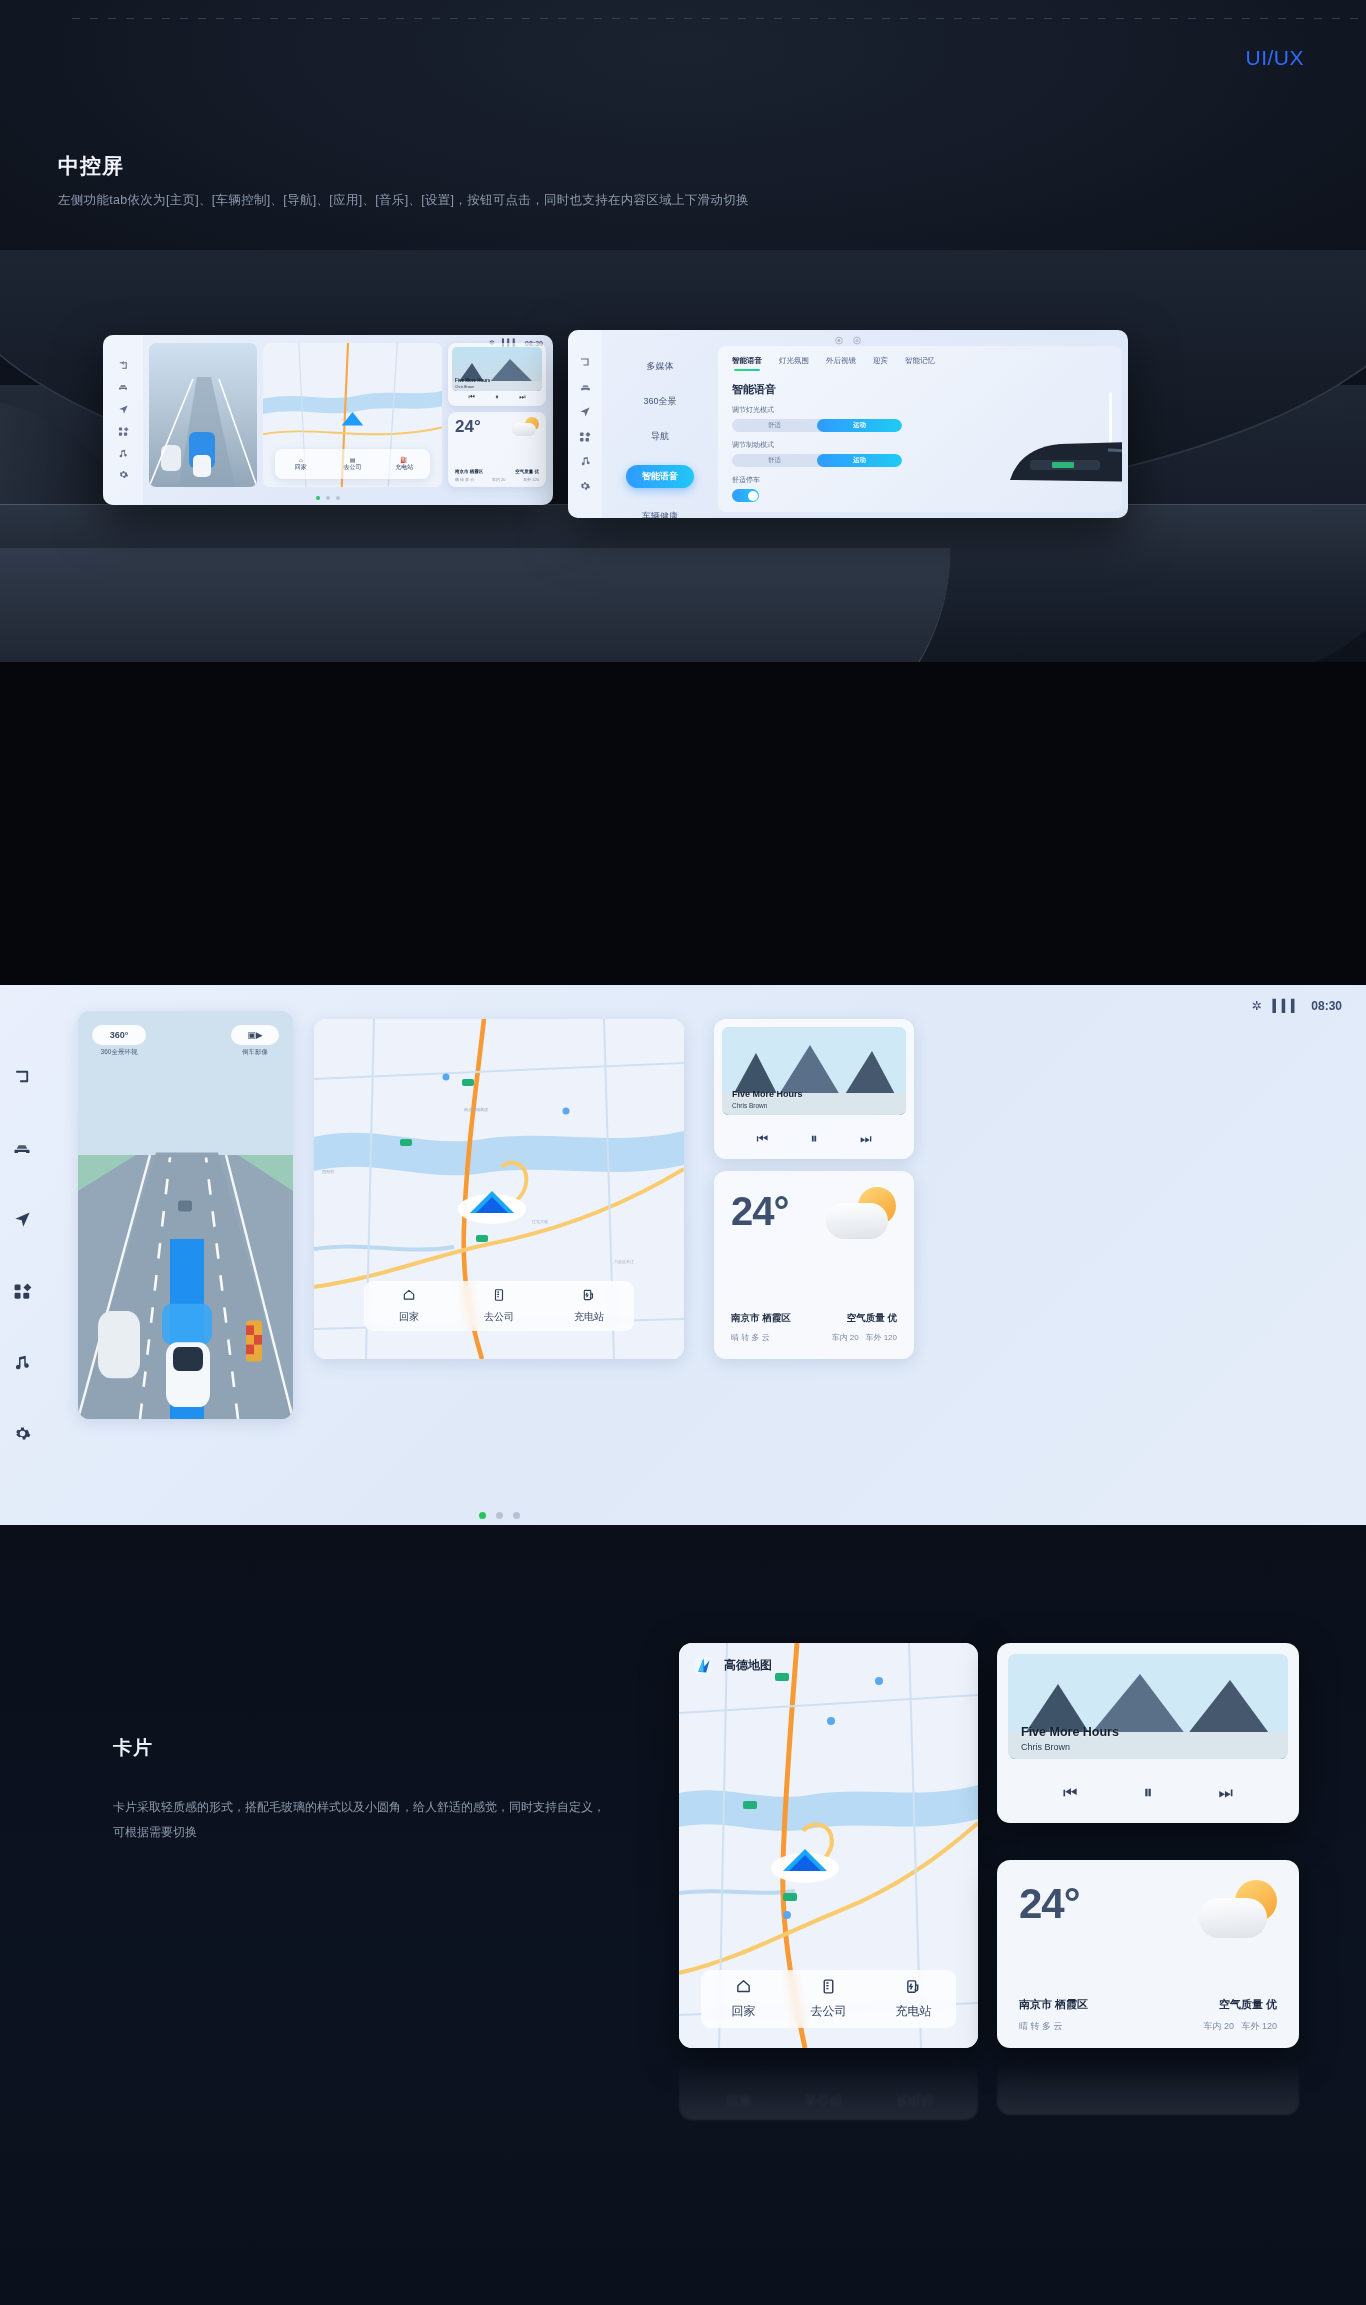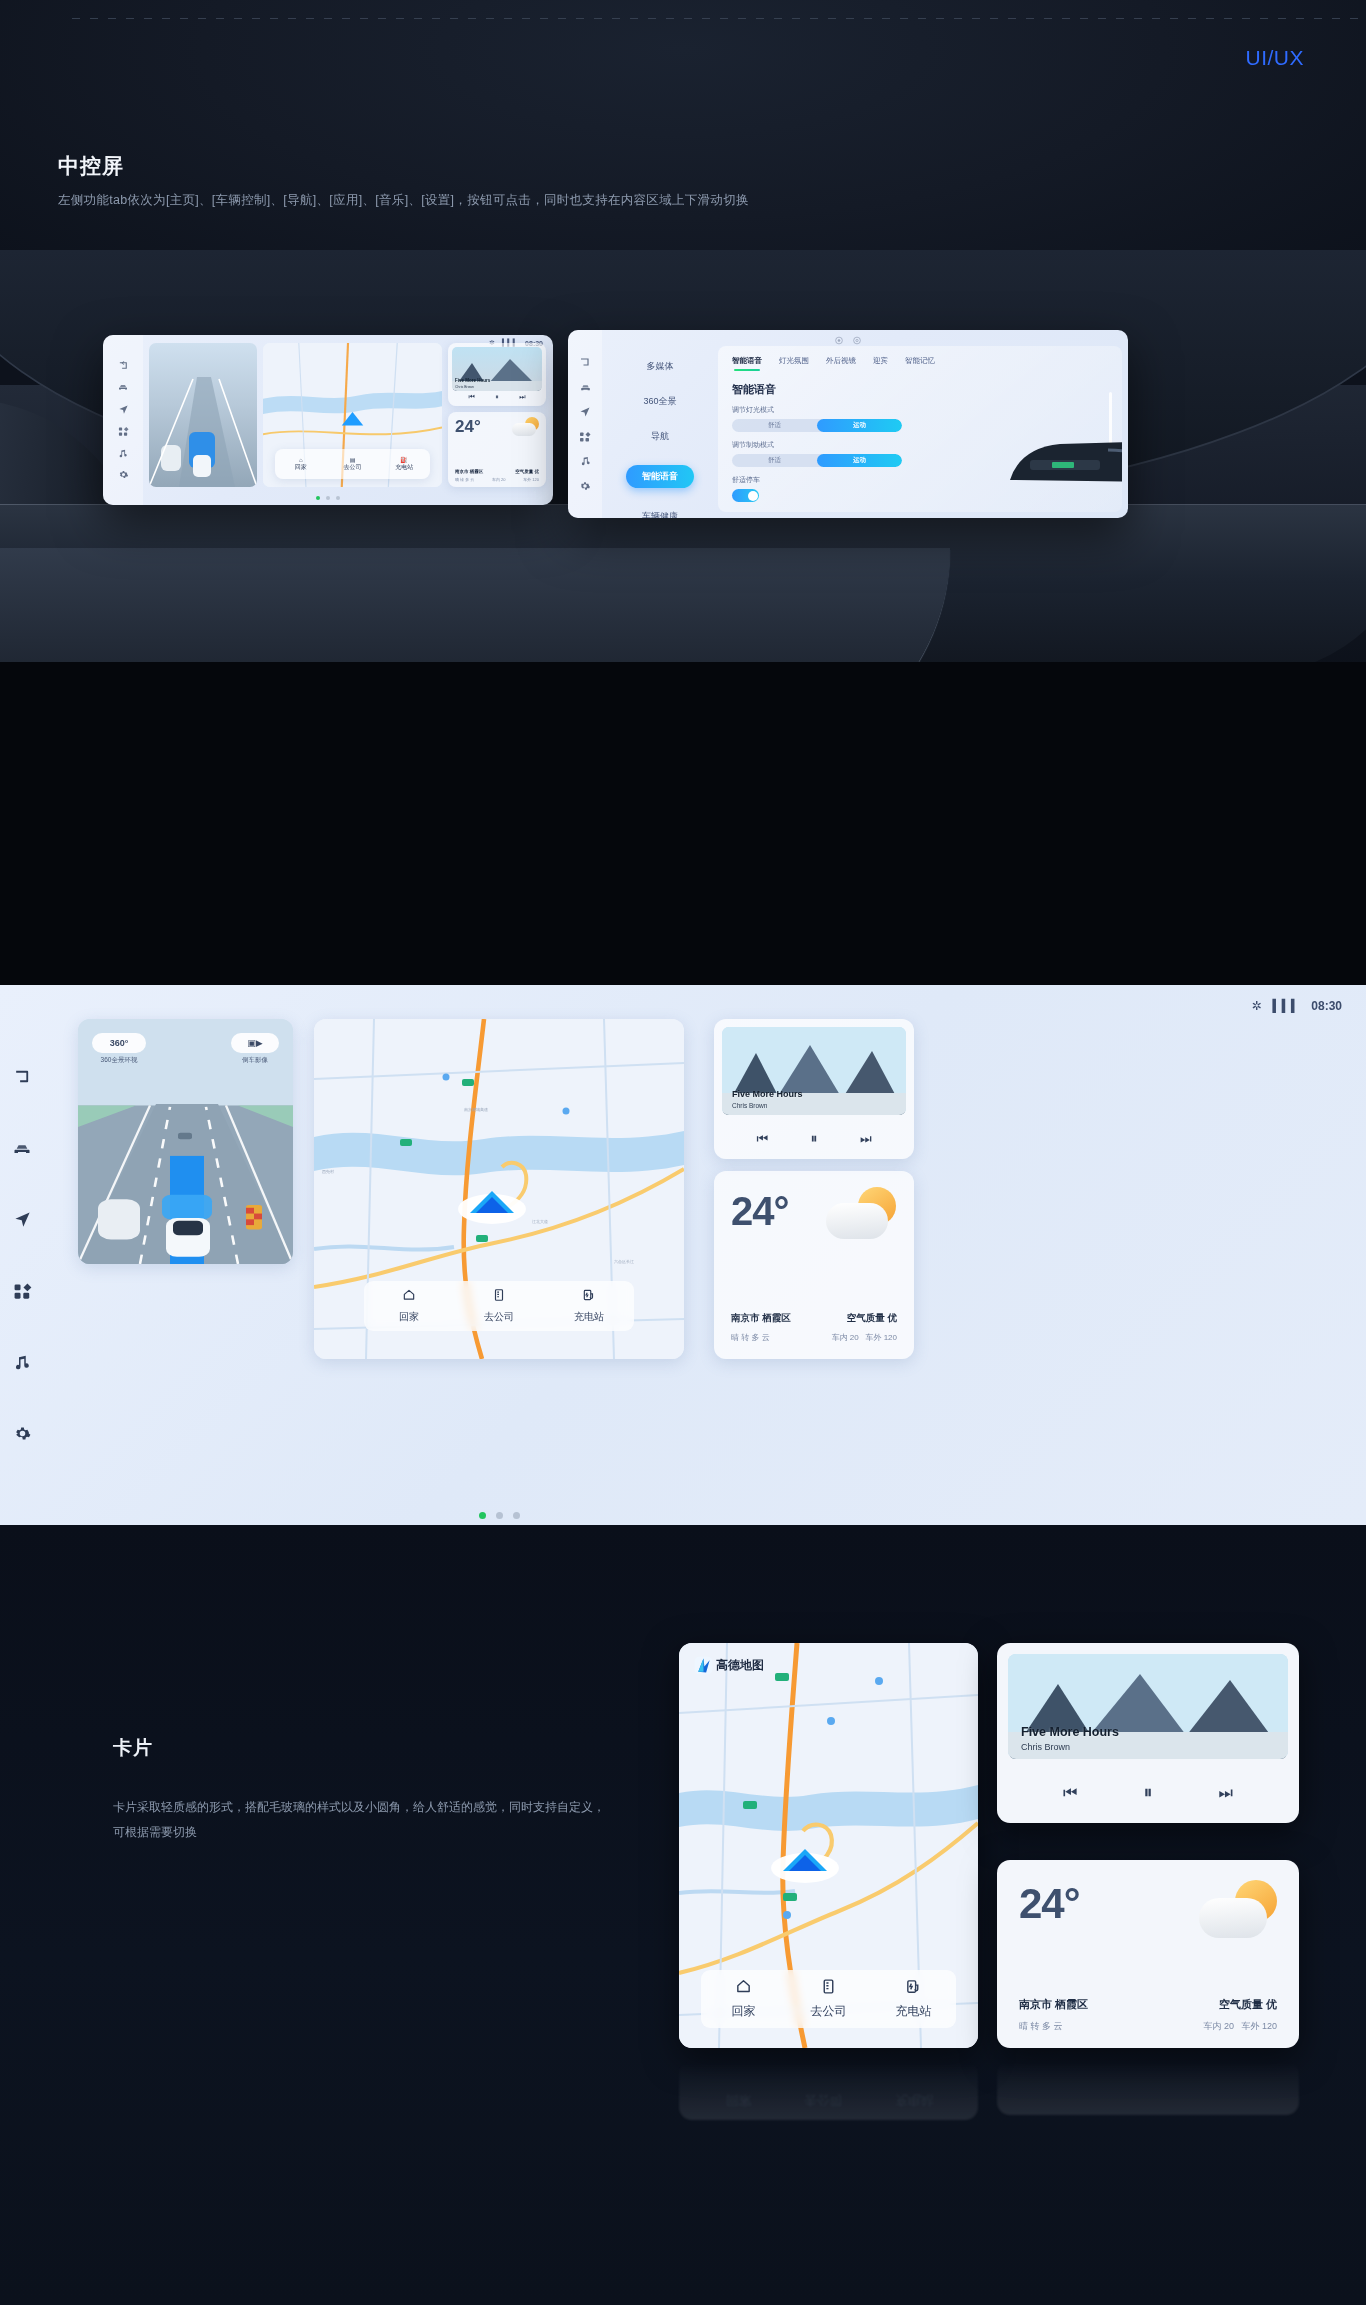--- a/index.html
+++ b/index.html
@@ -170,21 +170,21 @@
     display:flex; flex-direction:column; align-items:center;
     justify-content:space-evenly; padding:30px 0;
   }
   .s2rail svg { display:block; }
   .s2status {
     position:absolute; right:24px; top:14px; display:flex; align-items:center; gap:11px;
     font-size:12px; font-weight:bold; color:#3c4c6c;
   }
   .s2body { position:absolute; left:44px; right:0; top:24px; bottom:0; }
   .s2_360 {
-    position:absolute; left:34px; top:10px; width:215px; height:245px;
+    position:absolute; left:34px; top:2px; width:215px; height:408px;
     border-radius:12px; overflow:hidden;
     background:linear-gradient(180deg,#cde0ee 0%,#b9cbdb 42%,#8fa4b6 100%);
     box-shadow:0 4px 16px rgba(90,120,170,.2);
   }
   .pill {
     position:absolute; background:rgba(255,255,255,.9); border-radius:12px;
     display:flex; align-items:center; justify-content:center;
     font-size:9px; font-weight:bold; color:#3b4a66;
   }
   .cap { position:absolute; font-size:6.5px; color:#4a5a78; text-align:center; }
@@ -239,21 +239,21 @@
   .s3title { position:absolute; left:113px; top:1735px; font-size:19px;
     font-weight:bold; color:#eef2f8; letter-spacing:1px; }
   .s3desc { position:absolute; left:113px; top:1795px; width:500px;
     font-size:12px; line-height:2.1; color:#8d9aae; }
   .c-map {
     position:absolute; left:679px; top:1643px; width:299px; height:405px;
     border-radius:13px; overflow:hidden; background:#eef3fb;
     box-shadow:0 10px 34px rgba(0,0,0,.5);
   }
   .amap-badge { position:absolute; left:14px; top:12px; display:flex;
-    align-items:center; gap:2px; font-size:12px; font-weight:bold; color:#1e2b42; }
+    align-items:center; gap:10px; font-size:12px; font-weight:bold; color:#1e2b42; }
   .c-music {
     position:absolute; left:997px; top:1643px; width:302px; height:180px;
     border-radius:13px; background:#f3f6fb; box-shadow:0 10px 34px rgba(0,0,0,.5);
     overflow:hidden;
   }
   .c-weather {
     position:absolute; left:997px; top:1860px; width:302px; height:188px;
     border-radius:13px; background:#f3f6fb; box-shadow:0 10px 34px rgba(0,0,0,.5);
     padding:20px 22px;
   }

